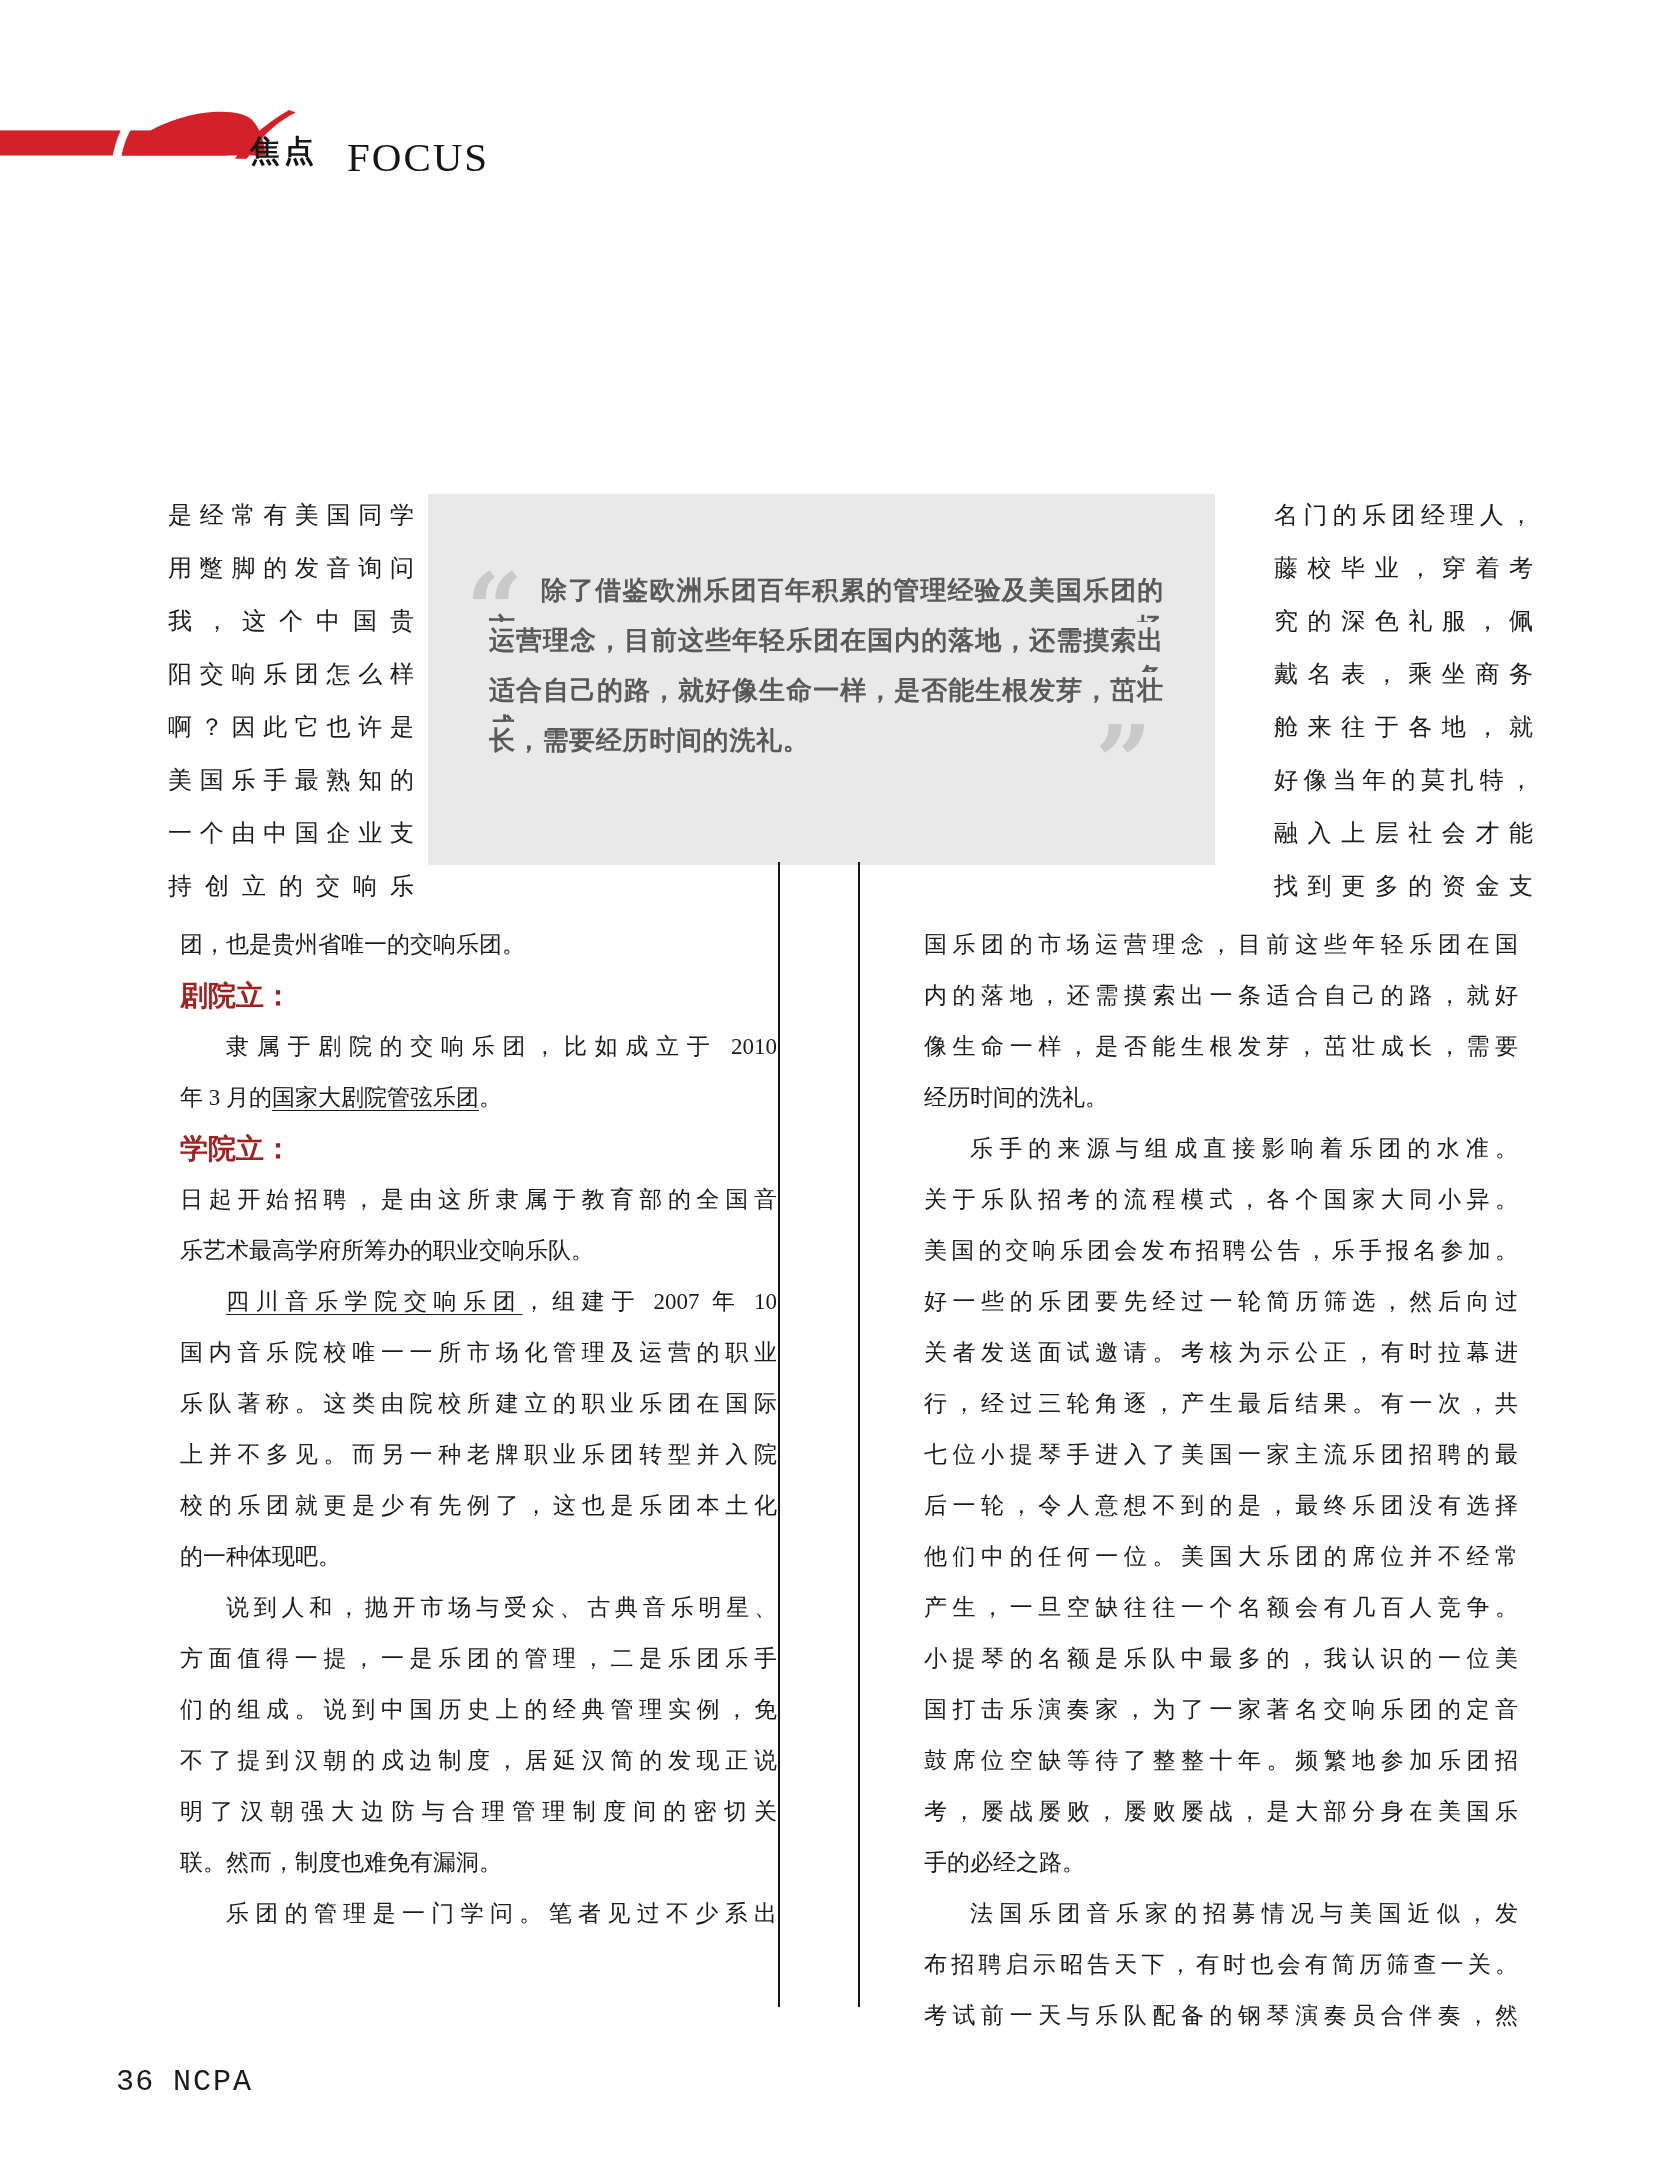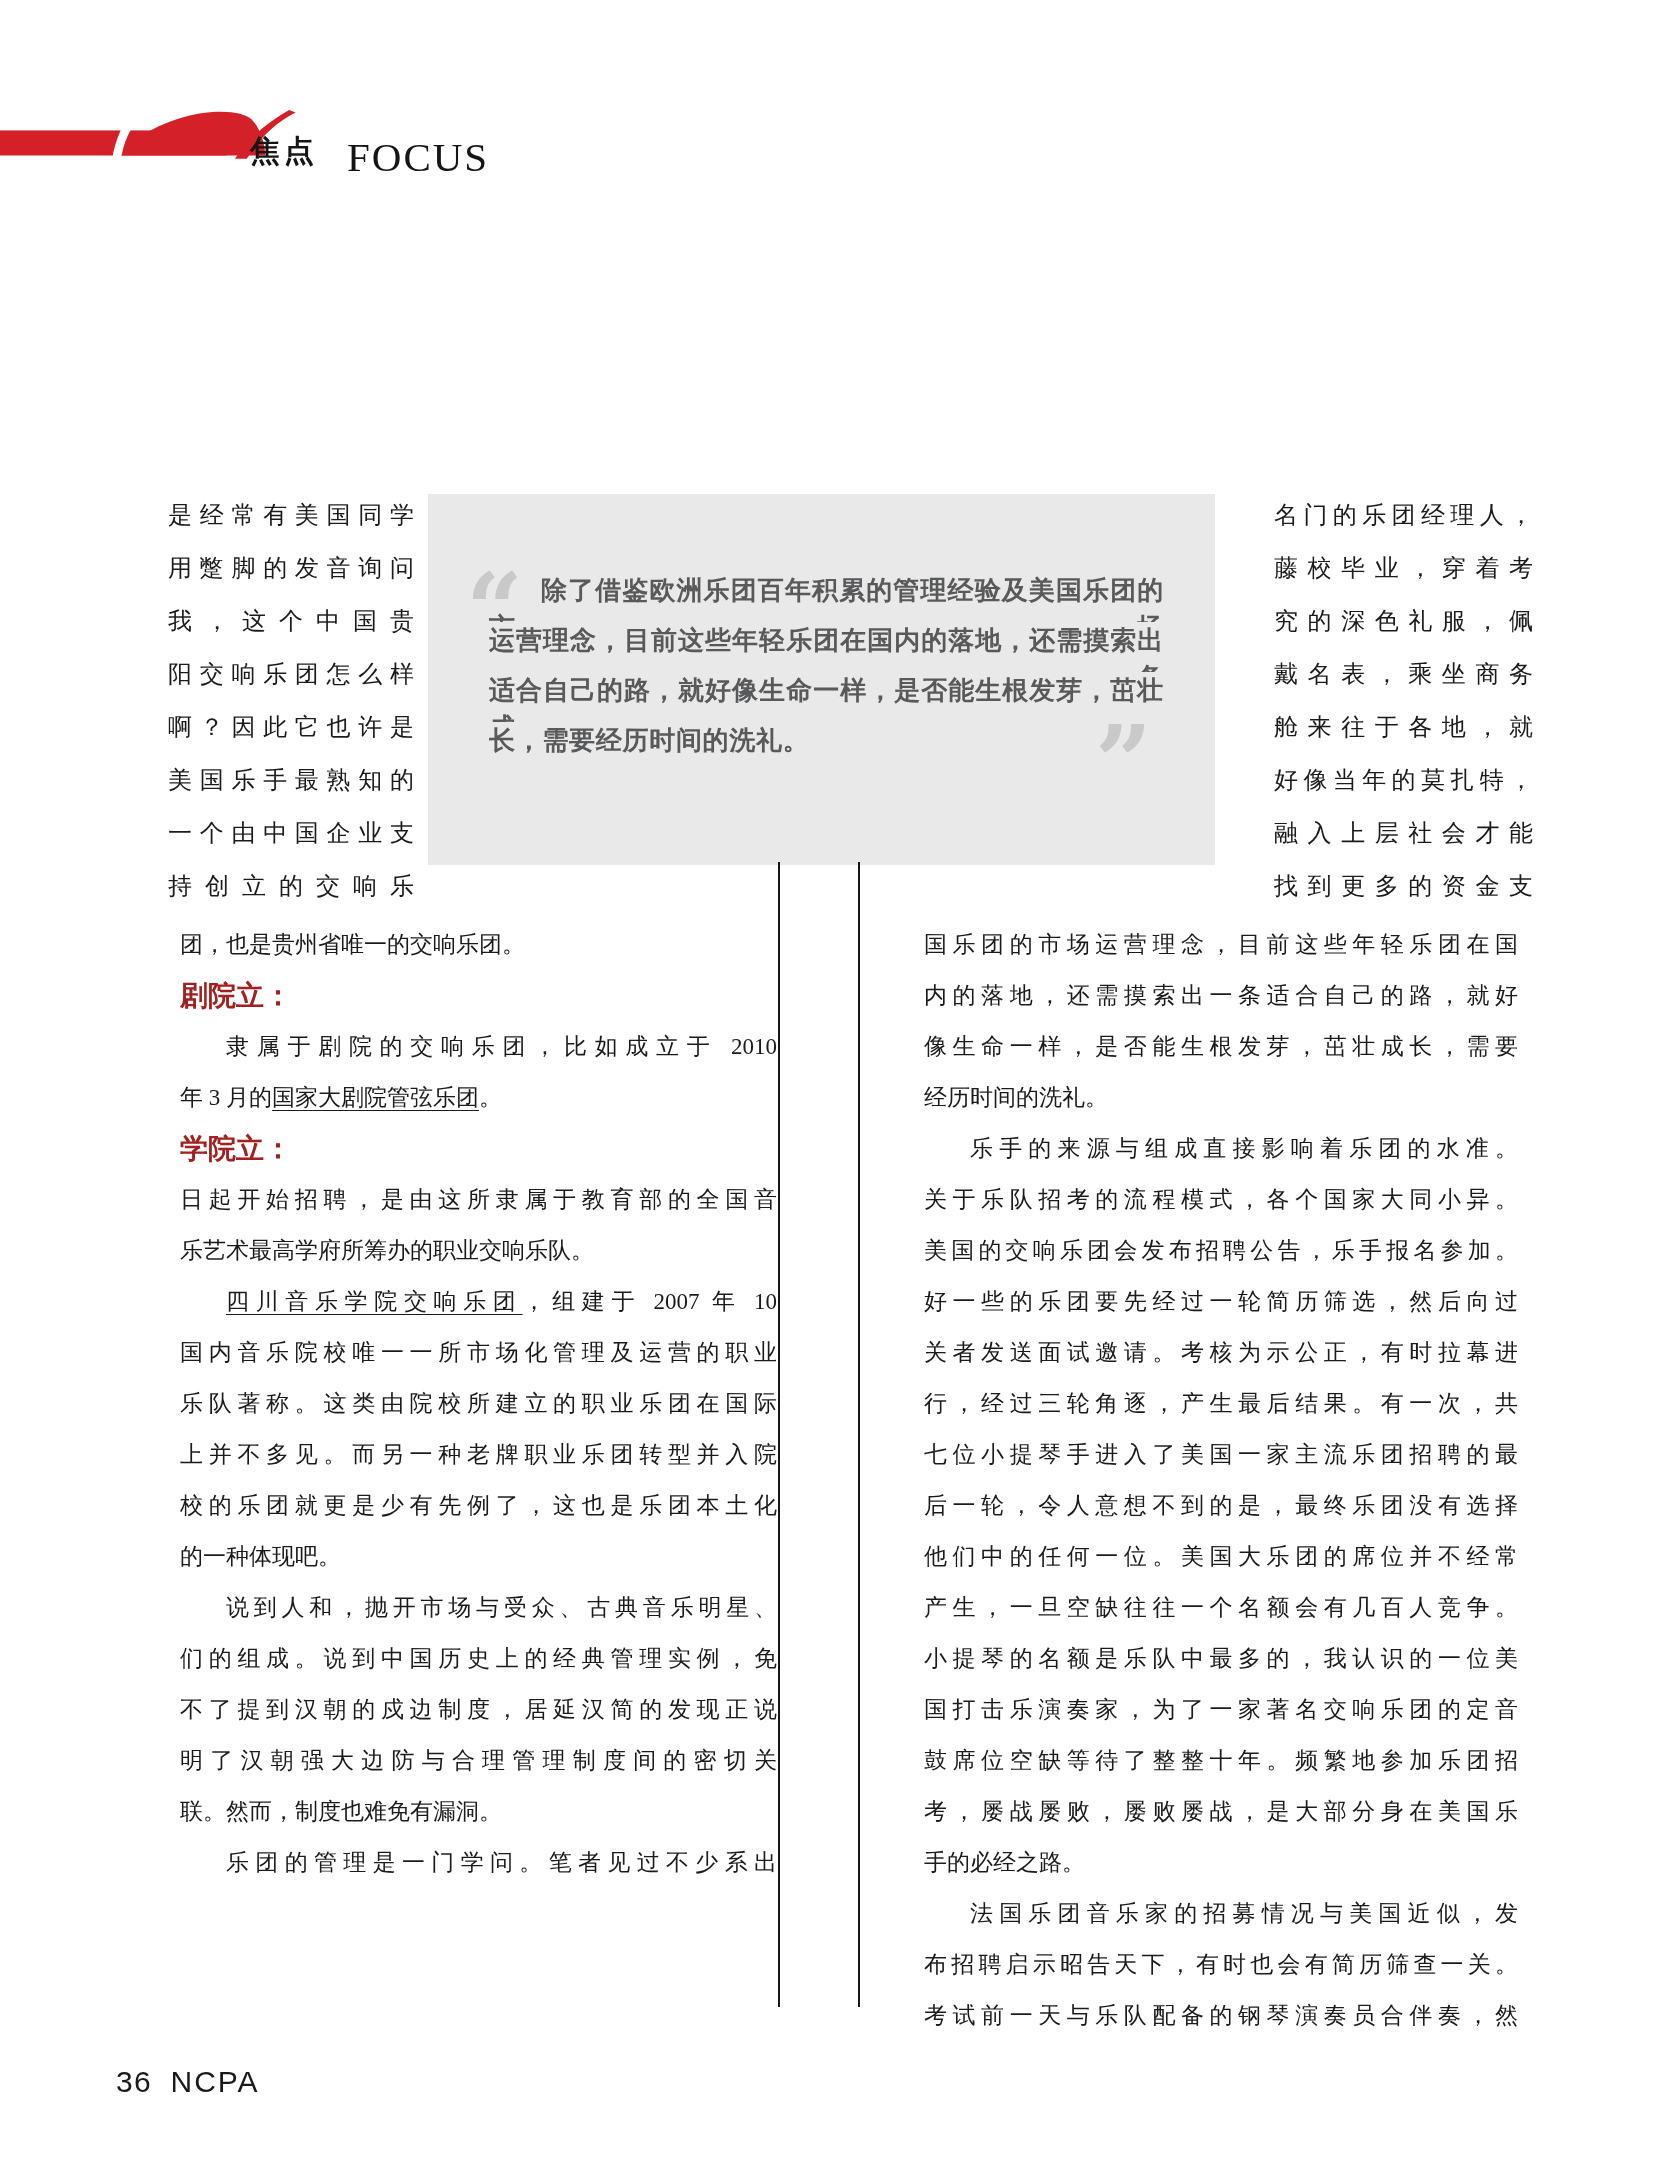--- a/index.html
+++ b/index.html
@@ -50,21 +50,21 @@
   
   .line { text-align:justify; text-align-last:justify; overflow:hidden; white-space:normal; }
   .line.end { text-align-last:left; }
   .line.ind { text-indent:2em; }
   .line.heading {
     text-align-last:left; color:var(--heading-red,#a2201f);
     font-family:"Liberation Sans",sans-serif; font-weight:bold; font-size:28px;
   }
   .pn { text-decoration:underline; text-underline-offset:5.3px; text-decoration-thickness:1.3px; }
   
-  #footer { position:absolute; left:116px; top:2065px; font-family:Liberation Sans, sans-serif;
+  #footer { position:absolute; left:116px; top:2065px; font-family:Liberation Mono, monospace;
     font-size:30px; color:#1a1a1a; }
   #footer .page-num { letter-spacing:1.3px; }
   #footer .brand { margin-left:18.5px; letter-spacing:2px; }
 </style>
 </head>
 <body>
 
 <div id="page">
 
   <svg id="header-art" viewBox="0 0 700 150" xmlns="http://www.w3.org/2000/svg">
@@ -120,20 +120,21 @@
       <div class="line heading"><span>学院立：</span></div>
       <div class="line"><span>日起开始招聘，是由这所隶属于教育部的全国音</span></div>
       <div class="line end"><span>乐艺术最高学府所筹办的职业交响乐队。</span></div>
       <div class="line ind"><span class="pn">四川音乐学院交响乐团</span><span>，组建于 2007 年 10</span></div>
       <div class="line"><span>国内音乐院校唯一一所市场化管理及运营的职业</span></div>
       <div class="line"><span>乐队著称。这类由院校所建立的职业乐团在国际</span></div>
       <div class="line"><span>上并不多见。而另一种老牌职业乐团转型并入院</span></div>
       <div class="line"><span>校的乐团就更是少有先例了，这也是乐团本土化</span></div>
       <div class="line end"><span>的一种体现吧。</span></div>
       <div class="line ind"><span>说到人和，抛开市场与受众、古典音乐明星、</span></div>
+      <div class="line"><span>方面值得一提，一是乐团的管理，二是乐团乐手</span></div>
       <div class="line"><span>们的组成。说到中国历史上的经典管理实例，免</span></div>
       <div class="line"><span>不了提到汉朝的戍边制度，居延汉简的发现正说</span></div>
       <div class="line"><span>明了汉朝强大边防与合理管理制度间的密切关</span></div>
       <div class="line end"><span>联。然而，制度也难免有漏洞。</span></div>
       <div class="line ind"><span>乐团的管理是一门学问。笔者见过不少系出</span></div>
     </div>
   <div id="main-right" class="main-col">
       <div class="line"><span>国乐团的市场运营理念，目前这些年轻乐团在国</span></div>
       <div class="line"><span>内的落地，还需摸索出一条适合自己的路，就好</span></div>
       <div class="line"><span>像生命一样，是否能生根发芽，茁壮成长，需要</span></div>

